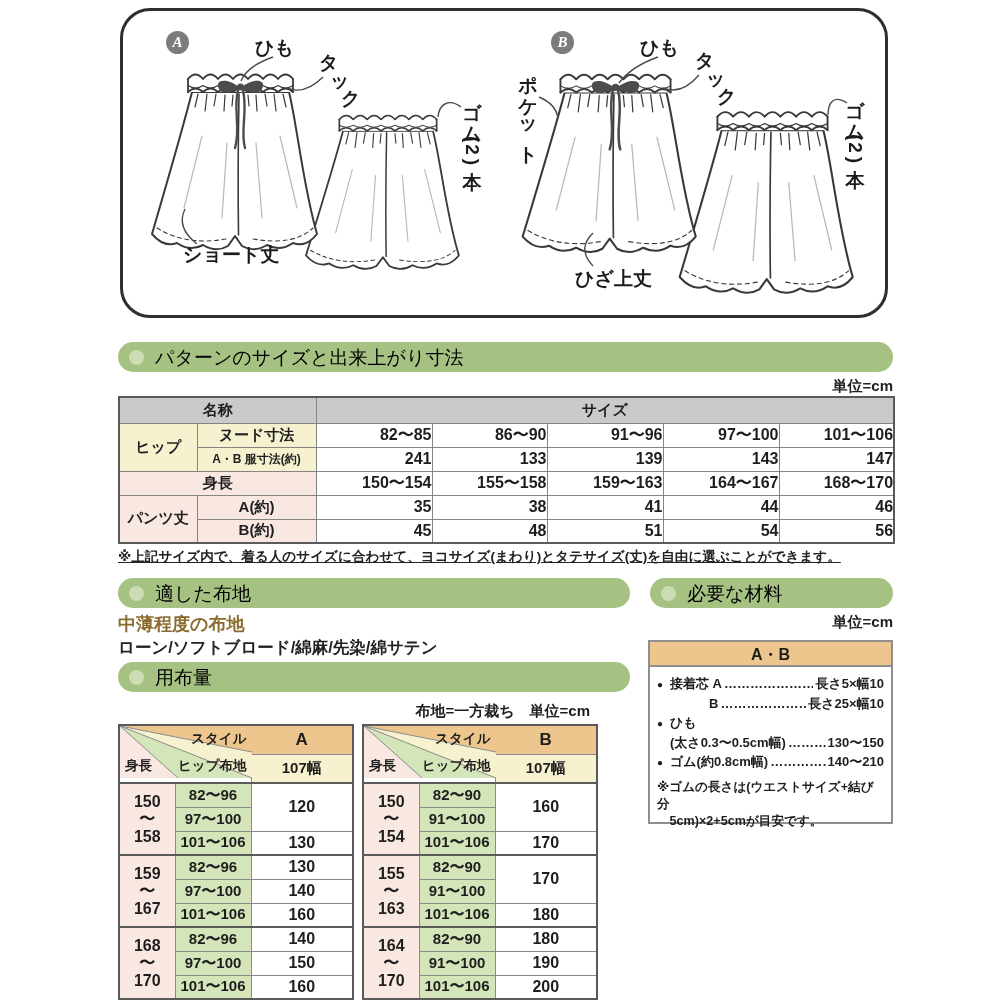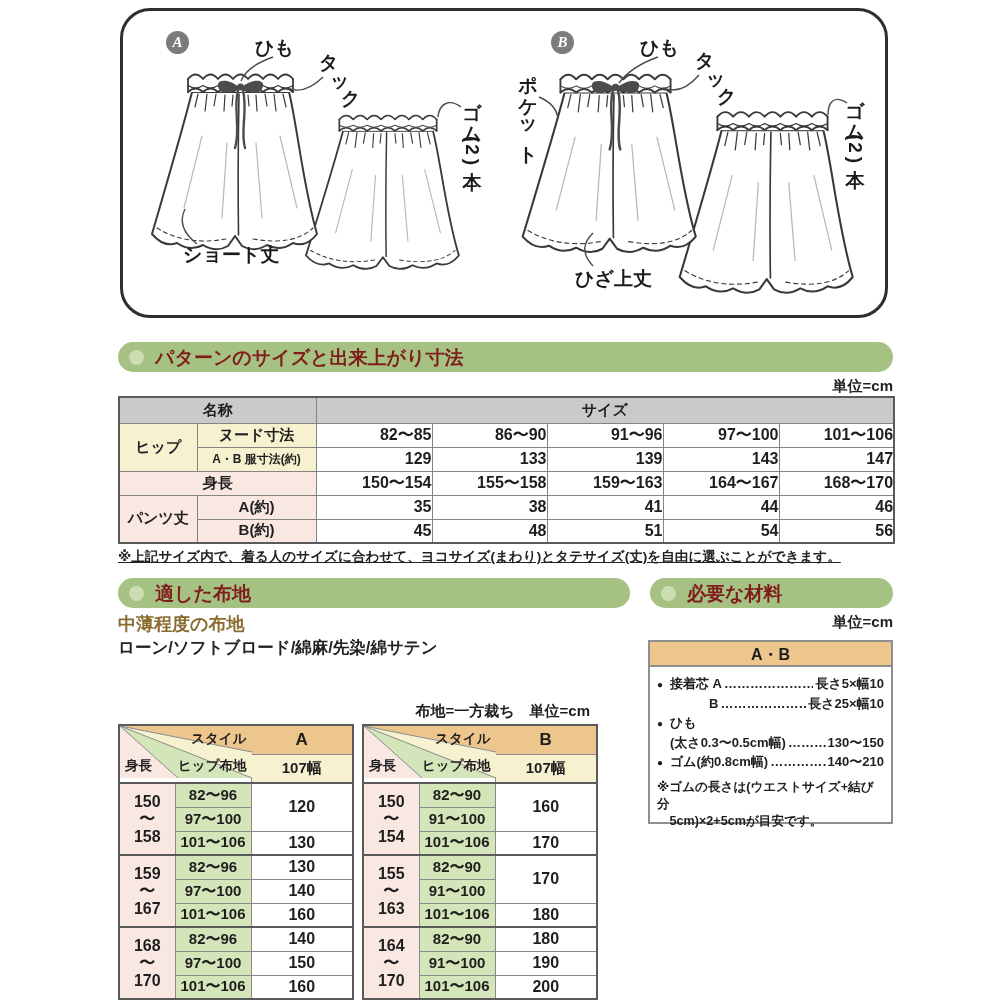--- a/index.html
+++ b/index.html
@@ -14,22 +14,22 @@
   .badge { position:absolute; width:23px; height:23px; border-radius:50%; background:#7c7c7c;
     color:#fff; font-family:"Liberation Serif","DejaVu Serif",serif; font-style:italic; font-weight:bold;
     font-size:15px; text-align:center; line-height:23px; }
   .g { position:absolute; }
   .lab { position:absolute; font-weight:bold; font-size:19px; color:#1b1b1b; white-space:nowrap; line-height:1; }
   .vert { writing-mode:vertical-rl; text-orientation:mixed; letter-spacing:2px; }
   .diag { position:absolute; width:60px; height:70px; }
   .dchar { position:absolute; font-weight:bold; font-size:19px; line-height:1; }
   .leader-svg { position:absolute; left:0; top:0; pointer-events:none; }
   
-  .bar { position:absolute; height:30px; background:#a6c283; border-radius:16px; color:#7f1d1d;
-    font-weight:bold; font-size:19px; line-height:31px; padding-left:37px; }
+  .bar { position:absolute; height:30px; background:#a6c283; border-radius:16px; color:#000000;
+    font-weight:normal; font-size:19px; line-height:31px; padding-left:37px; }
   .bar .bullet { position:absolute; left:11px; top:8px; width:15px; height:15px; border-radius:50%; background:#ccdcb3; }
   .unit { position:absolute; font-weight:bold; font-size:15px; color:#222; }
   .note-line { position:absolute; font-weight:bold; font-size:15px; color:#222;margin-top:48px; }
   .note-line .nb { display:inline-block; width:10px; height:10px; border-radius:50%; background:#8a6c2e; margin-right:5px; }
   
   table { border-collapse:collapse; table-layout:fixed; }
   .size-table { position:absolute; left:118px; top:396px; width:775px; border:2px solid #5a5a5a; }
   .size-table th, .size-table td { border:1px solid #848484; text-align:center; vertical-align:middle;
     font-weight:bold; font-size:15px; height:24px; padding:0; }
   .size-table th { background:#c9caca; height:26px; }
@@ -180,21 +180,21 @@
       <td rowspan="2" class="cell-yellow">ヒップ</td>
       <td class="cell-yellow">ヌード寸法</td>
     <td class="dval">82〜85</td>
           <td class="dval">86〜90</td>
           <td class="dval">91〜96</td>
           <td class="dval">97〜100</td>
           <td class="dval">101〜106</td>
         </tr>
     <tr>
       <td class="cell-yellow small">A・B 服寸法(約)</td>
-    <td class="dval">129</td>
+    <td class="dval">241</td>
           <td class="dval">133</td>
           <td class="dval">139</td>
           <td class="dval">143</td>
           <td class="dval">147</td>
         </tr>
     <tr>
       <td colspan="2" class="cell-pink">身長</td>
     <td class="dval">150〜154</td>
           <td class="dval">155〜158</td>
           <td class="dval">159〜163</td>
@@ -222,20 +222,24 @@
     </table>
   <div class="footnote">※上記サイズ内で、着る人のサイズに合わせて、ヨコサイズ(まわり)とタテサイズ(丈)を自由に選ぶことができます。</div>
 
   <div class="bar" style="left:118px;top:578px;width:512px">
     <span class="bullet"></span>
     <span>適した布地</span>
   </div>
   <div class="fab-sub">中薄程度の布地</div>
   <div class="fab-list">ローン/ソフトブロード/綿麻/先染/綿サテン</div>
 
+  <div class="bar" style="left:118px;top:662px;width:512px">
+    <span class="bullet"></span>
+    <span>用布量</span>
+  </div>
   <div class="cut-note">布地=一方裁ち　単位=cm</div>
 
   <table class="fab-table" style="left:118px">
     <colgroup>
         <col style="width:56px">
         <col style="width:76px">
         <col style="width:102px">
       </colgroup>
     <thead>
       <tr>

